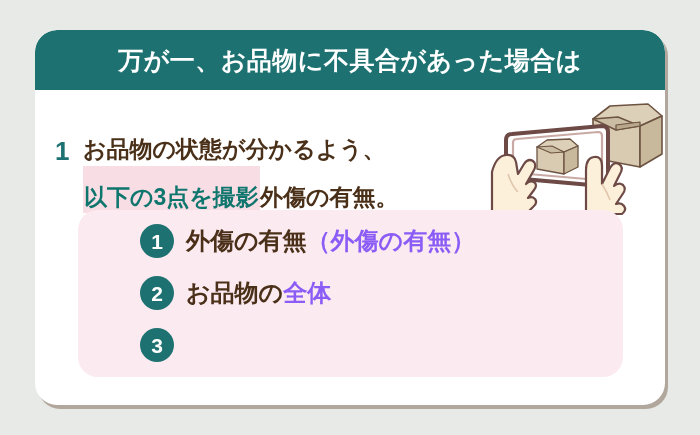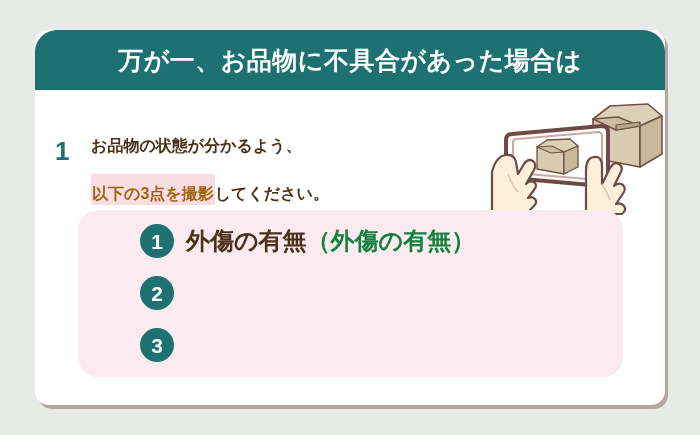--- a/index.html
+++ b/index.html
@@ -15,21 +15,21 @@
     position: relative;
   }
 
   #card {
     position: absolute;
     left: 35px;
     top: 30px;
     width: 630px;
     height: 375px;
     background: #ffffff;
-    border-radius: 14px;
+    border-radius: 22px;
     box-shadow: 3px 4px 0 0 rgba(175,163,152,0.95);
     overflow: hidden;
   }
 
   
   #header {
     position: absolute;
     left: 0;
     top: 0;
     width: 630px;
@@ -62,33 +62,33 @@
     position: absolute;
     left: 20px;
     top: 48px;
     font-size: 26px;
     font-weight: bold;
     color: #1d7271;
     line-height: 1;
   }
   .step-line {
     position: absolute;
-    left: 56px;
-    font-size: 16px;
+    left: 48px;
+    font-size: 23px;
     font-weight: bold;
     color: #4a3018;
     white-space: nowrap;
     line-height: 1;
   }
   #step-line-1 { top: 48px; }
   #step-line-2 { top: 96px; }
   .hl {
     background: #f9dde4;
-    color: #a16207;
-    padding: 11px 1px 3px 1px;
+    color: #0f766e;
+    padding: 18px 1px 3px 1px;
   }
 
   
   #illustration {
     position: absolute;
     left: 455px;
     top: 62px;
     width: 175px;
     height: 125px;
   }
@@ -130,35 +130,35 @@
     line-height: 1;
   }
   .item-text {
     margin-left: 12px;
     font-size: 24px;
     font-weight: bold;
     color: #4a3018;
     white-space: nowrap;
     line-height: 1;
   }
-  .red { color: #15803d; }
+  .red { color: #8b5cf6; }
 </style>
 </head>
 <body>
 
 <div id="card">
 
   <div id="header">
     <div id="header-title">万が一、お品物に不具合があった場合は</div>
   </div>
 
   <div id="step-block">
     <div id="step-number">1</div>
     <div class="step-line" id="step-line-1">お品物の状態が分かるよう、</div>
-    <div class="step-line" id="step-line-2"><span class="hl">以下の3点を撮影</span><span>してください。</span></div>
+    <div class="step-line" id="step-line-2"><span class="hl">以下の3点を撮影</span><span>外傷の有無。</span></div>
   </div>
 
   <div id="illustration">
     <svg width="175" height="125" viewBox="0 0 175 125" xmlns="http://www.w3.org/2000/svg">
 
       <g>
         <polygon points="103,27 120,14 158,12 172,24 150,34" fill="#ddd0b8" stroke="#6d5342" stroke-width="1.6" stroke-linejoin="round"></polygon>
         <polygon points="103,27 150,34 150,75 103,66" fill="#d9cbb1" stroke="#6d5342" stroke-width="1.6" stroke-linejoin="round"></polygon>
         <polygon points="150,34 172,24 172,62 150,75" fill="#c8b89c" stroke="#6d5342" stroke-width="1.6" stroke-linejoin="round"></polygon>
         <polygon points="103,27 126,38 150,34 128,25" fill="#cbbda3" stroke="#6d5342" stroke-width="1.4" stroke-linejoin="round"></polygon>
@@ -194,20 +194,21 @@
 
   <div id="pink-panel">
 
     <div class="pink-item" id="pink-item-1">
       <div class="badge">1</div>
       <div class="item-text"><span>外傷の有無</span><span class="red">（外傷の有無）</span></div>
     </div>
 
     <div class="pink-item" id="pink-item-2">
       <div class="badge">2</div>
+      <div class="item-text"><span>お品物の</span><span class="red">全体</span></div>
     </div>
 
     <div class="pink-item" id="pink-item-3">
       <div class="badge">3</div>
     </div>
 
   </div>
 
 </div>
 

